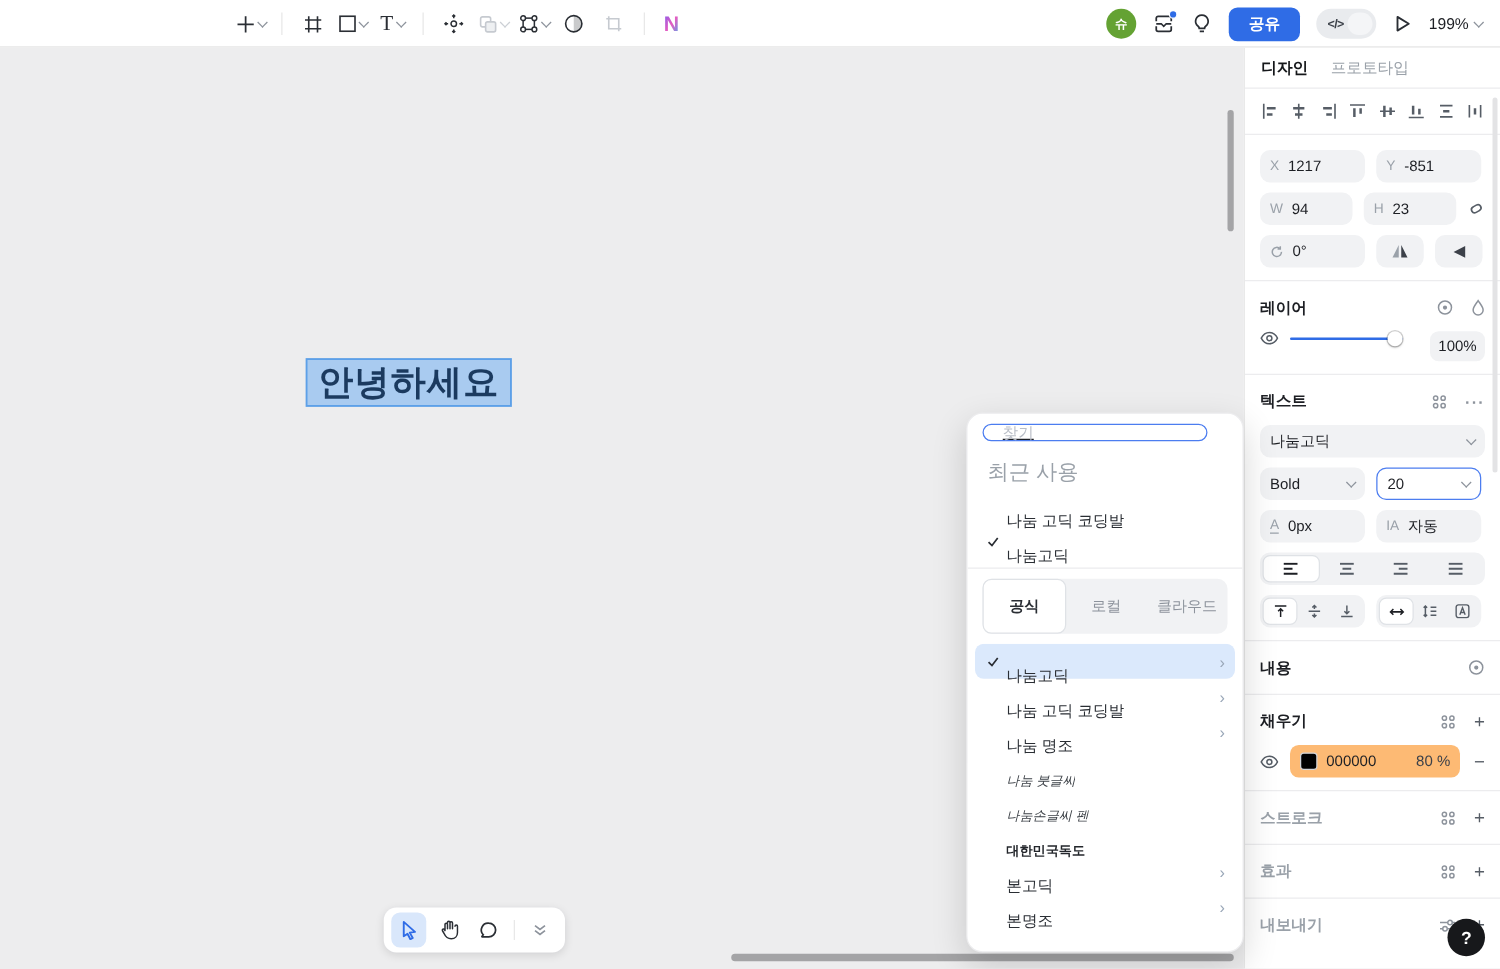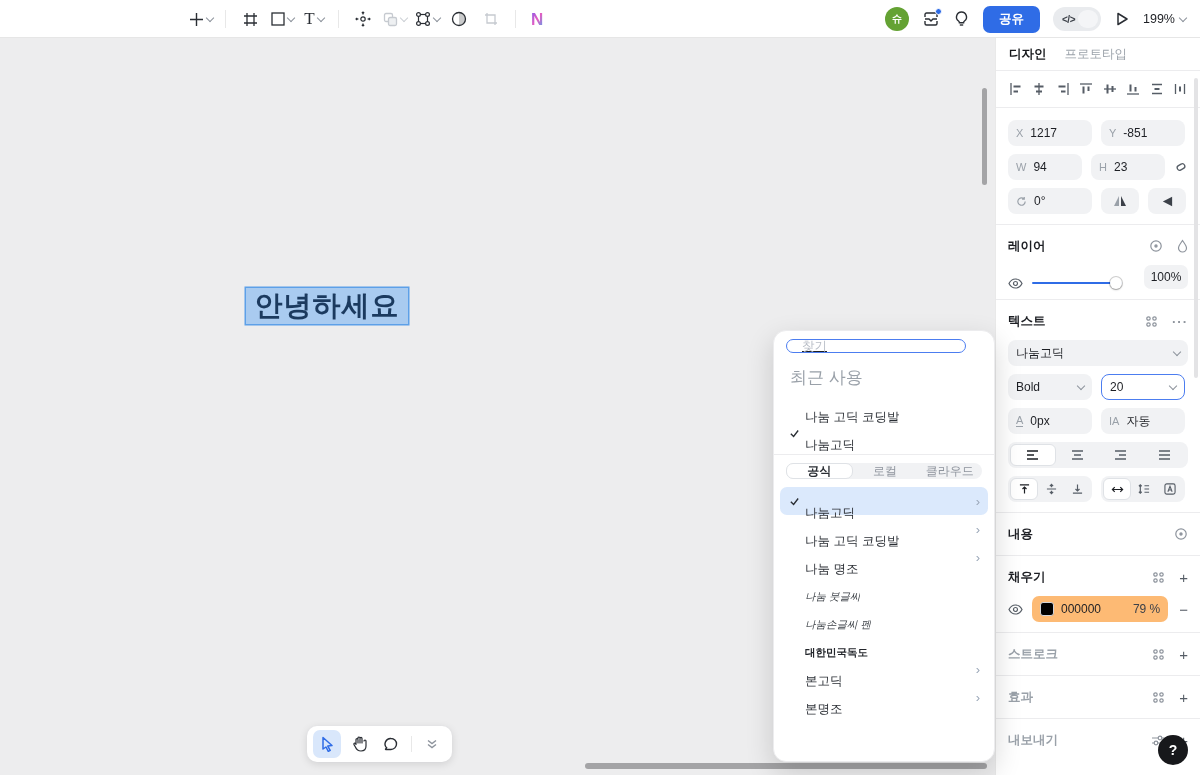--- a/index.html
+++ b/index.html
@@ -48,21 +48,21 @@
   .search input::placeholder { color:#b9bec7; }
   .recent-label { margin:9px 14px 2px 16px; font-size:17px; color:#9aa1a9; }
   .f-row { height:28px; margin:0 6px; padding:0 8px 0 6px; border-radius:7px; display:flex; align-items:center; font-size:12.5px; color:#2a2e34; }
   .f-row .ck { width:16px; display:flex; justify-content:center; margin-right:3px; flex:0 0 16px; }
   .f-row.selected { background:#dbe9fc; }
   .f-row .name { white-space:nowrap; overflow:hidden;margin-top:24px; }
   .f-row .arrow { margin-left:auto; color:#9aa7b8; font-size:13px; line-height:1; }
   .f-script { font-size:10.5px; font-style:italic; color:#3a3f45; }
   .f-brush { font-size:10.5px; font-weight:700; color:#23262b; }
   .dlg-divider { border-top:1px solid #ececee; margin:7px 0 8px 0; }
-  .seg { margin:0 12px 8px 12px; height:16px; background:#f1f2f4; border-radius:8px; display:flex; padding:0; }
+  .seg { margin:0 12px 8px 12px; height:44px; background:#f1f2f4; border-radius:8px; display:flex; padding:0; }
   .seg-cell { flex:1; display:flex; align-items:center; justify-content:center; font-size:12px; color:#8d939c; border-radius:7px; }
   .seg-cell.active { background:#fff; border:1px solid #dfe2e6; color:#2a2e34; font-weight:700; }
   .f-list { flex:1; overflow:hidden; }
 
   
   .panel { position:absolute; right:0; top:38px; width:205px; height:737px; background:#fff; border-left:1px solid #e9e9e9; z-index:20; }
   .p-scroll { position:absolute; right:2px; top:40px; width:4px; height:300px; background:#e3e3e5; border-radius:2px; }
   .p-tabs { height:33px; display:flex; align-items:center; gap:18px; padding:0 13px; border-bottom:1px solid #ececee; }
   .p-tab-active { font-size:12.5px; font-weight:700; color:#15171a; }
   .p-tab { font-size:12.5px; color:#9aa1a9; }
@@ -455,21 +455,21 @@
             <circle cx="7" cy="7" r="5.2"></circle>
             <circle cx="7" cy="7" r="1.1" fill="currentColor"></circle>
           </svg>
         </span>
       <span class="sec-ico">
           <svg width="11" height="14" viewBox="0 0 11 14" fill="none" stroke="currentColor" stroke-width="1.2">
             <path d="M5.5 1.5C7.5 4.5 9.5 6.8 9.5 9a4 4 0 11-8 0c0-2.2 2-4.5 4-7.5z"></path>
           </svg>
         </span>
     </div>
-    <div class="row" style="align-items:flex-end;">
+    <div class="row" style="align-items:flex-start;">
       <span style="color:#565d66;">
         <svg width="15" height="11" viewBox="0 0 15 11" fill="none" stroke="currentColor" stroke-width="1.2">
             <path d="M1 5.5C2.5 2.5 5 1 7.5 1s5 1.5 6.5 4.5C12.5 8.5 10 10 7.5 10S2.5 8.5 1 5.5z"></path>
             <circle cx="7.5" cy="5.5" r="2"></circle>
           </svg>
       </span>
       <div class="slider">
         <div class="track"></div>
         <div class="knob"></div>
       </div>
@@ -612,21 +612,21 @@
     <div class="row">
       <span style="color:#565d66;">
         <svg width="15" height="11" viewBox="0 0 15 11" fill="none" stroke="currentColor" stroke-width="1.2">
             <path d="M1 5.5C2.5 2.5 5 1 7.5 1s5 1.5 6.5 4.5C12.5 8.5 10 10 7.5 10S2.5 8.5 1 5.5z"></path>
             <circle cx="7.5" cy="5.5" r="2"></circle>
           </svg>
       </span>
       <div class="fill-pill">
         <span class="swatch"></span>
         <span>000000</span>
-        <span class="pct">79 %</span>
+        <span class="pct">80 %</span>
       </div>
       <span class="plusminus" style="margin-left:2px;">−</span>
     </div>
   </div>
 
   <div class="section">
     <div class="sec-head">
       <span class="sec-title muted">스트로크</span>
       <span class="spacer"></span>
       <span class="sec-ico">

